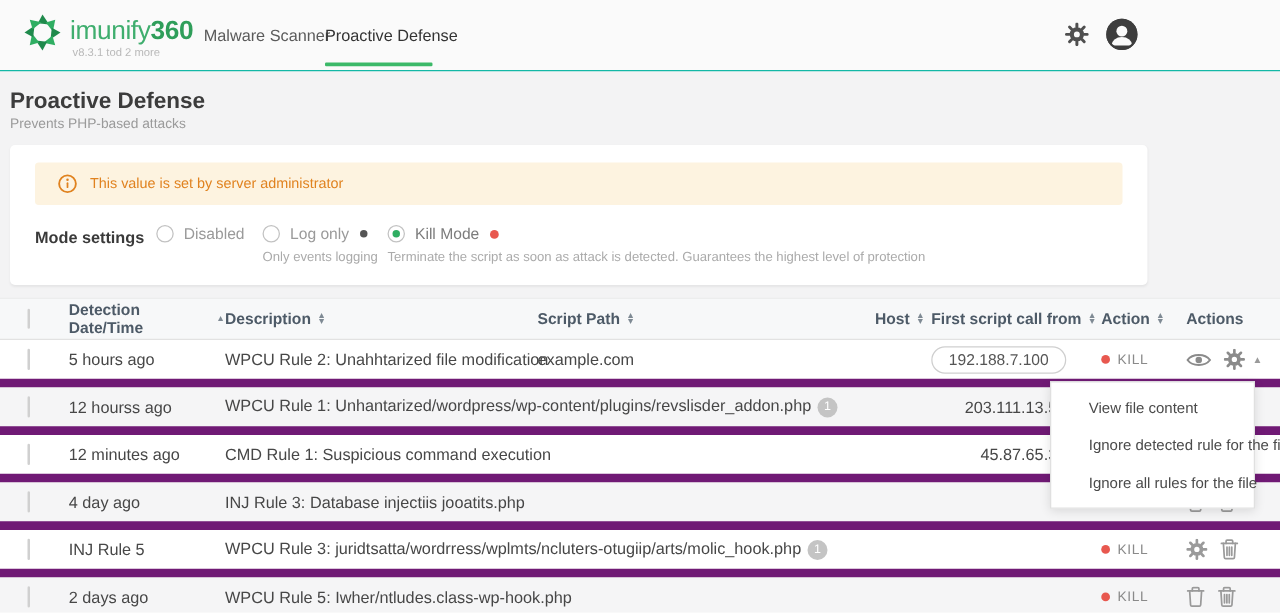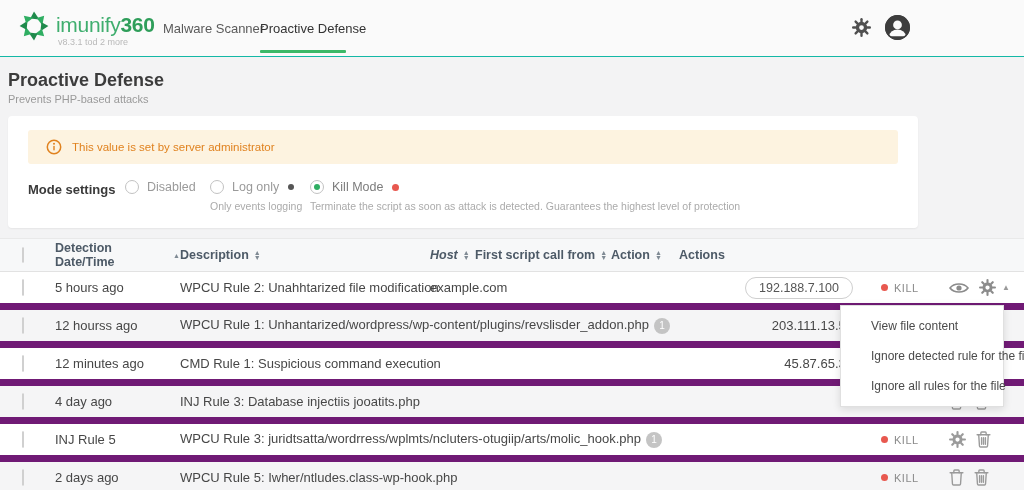--- a/index.html
+++ b/index.html
@@ -47,21 +47,21 @@
 
   
   .tbl { position:absolute; left:0; top:238px; width:1024px; background:#fff; }
   .thead { display:flex; align-items:center; height:34px; background:#f7f8f9; border-top:1px solid #e9e9e9; border-bottom:1px solid #e2e2e2; font-size:12.5px; color:#4d5a67; font-weight:600; }
   .trow { display:flex; align-items:center; height:38px; font-size:13px; color:#474747; border-bottom:7px solid #701a75; background:#fff; }
   .trow.even { background:#f5f5f6; }
   .c-cb { width:55px; flex:none; padding-left:22px; }
   .c-date { width:125px; flex:none; }
   .c-desc { width:250px; flex:none; white-space:nowrap; overflow:visible; }
   .c-script { width:270px; flex:none; }
-  .c-host { width:45px; flex:none;font-style:italic; }
+  .c-host { width:45px; flex:none; }
   .c-first { width:130px; flex:none; text-align:right; padding-right:22px; white-space:nowrap; }
   .c-action { width:70px; flex:none; display:flex; align-items:center; gap:6px; padding-left:6px; }
   .c-actions { width:79px; flex:none; display:flex; align-items:center; gap:10px; padding-left:4px; }
   .thead .c-first { text-align:center; padding-right:0; }
   .hcell { display:inline-flex; align-items:center; gap:5px; cursor:pointer; }
   .checkbox { width:15px; height:15px; border:1px solid #d0d0d0; border-radius:2px; background:#fcfcfc; cursor:pointer; }
   .sort { display:inline-flex; flex-direction:column; line-height:5px; font-size:7px; color:#7f8a94; }
   .sort-asc::before { content:"▲"; }
   .sort-both::before { content:"▲"; }
   .sort-both::after { content:"▼"; }
@@ -158,20 +158,24 @@
     <div class="thead">
       <div class="c-cb"><span class="checkbox"></span></div>
       <div class="c-date"><span class="hcell">
             <span>Detection Date/Time</span>
             <span class="sort sort-asc"></span>
           </span></div>
       <div class="c-desc"><span class="hcell">
             <span>Description</span>
             <span class="sort sort-both"></span>
           </span></div>
+      <div class="c-script"><span class="hcell">
+            <span>Script Path</span>
+            <span class="sort sort-both"></span>
+          </span></div>
       <div class="c-host"><span class="hcell">
             <span>Host</span>
             <span class="sort sort-both"></span>
           </span></div>
       <div class="c-first"><span class="hcell">
             <span>First script call from</span>
             <span class="sort sort-both"></span>
           </span></div>
       <div class="c-action">
           <span class="hcell">

